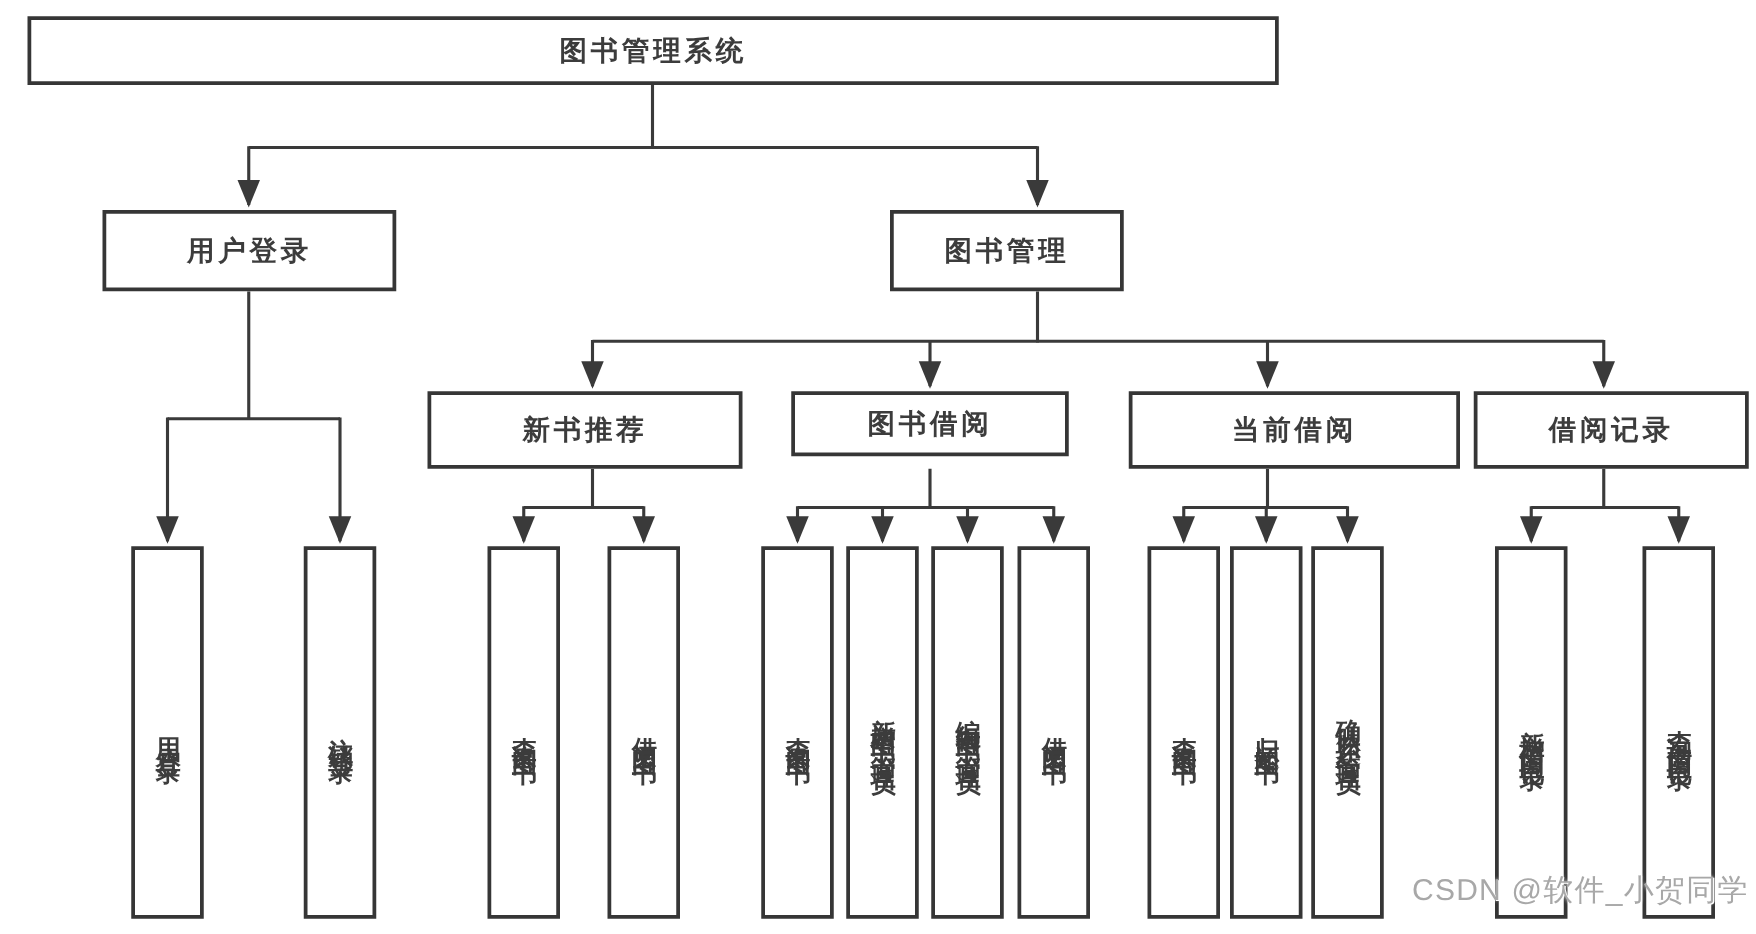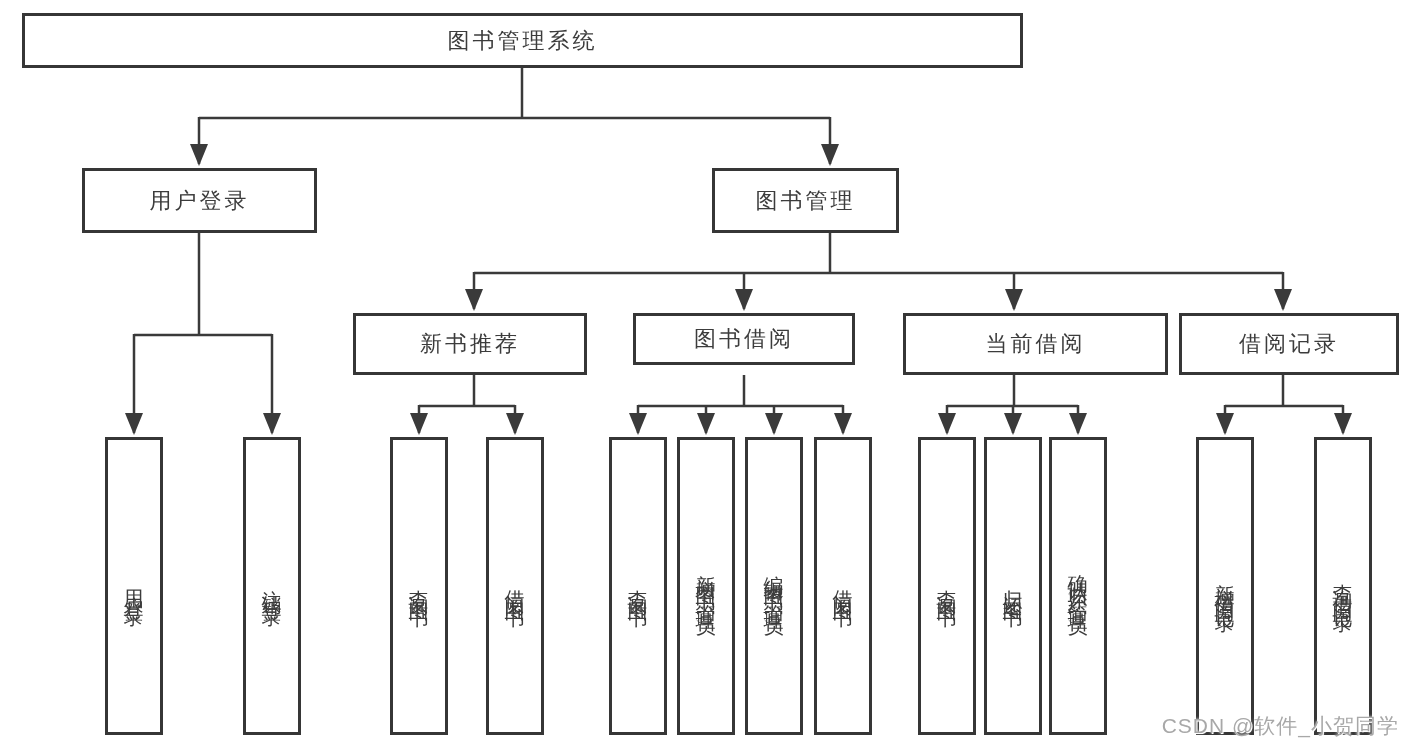--- a/index.html
+++ b/index.html
@@ -11,37 +11,37 @@
     overflow:hidden;
   }
   svg.wires{position:absolute;left:0;top:0;}
   .wires line{stroke:var(--line,#3a3a3a);stroke-width:2.5;}
   .wires .ar{marker-end:url(#ah);}
   .ahp{fill:var(--line,#3a3a3a);}
   .box{
     position:absolute;box-sizing:border-box;
     border:3px solid var(--border,#363636);
     background:#ffffff;
-    display:flex;align-items:center;justify-content:center;
+    display:flex;align-items:center;justify-content:center;font-weight:bold;
   }
   .lbl{
     color:var(--text,#3c3c3c);
     font-size:22px;letter-spacing:3px;
     white-space:nowrap;
   }
   .vtext{
     writing-mode:vertical-rl;
     text-orientation:mixed;
     font-size:20px;letter-spacing:6px;line-height:1.1;
     white-space:nowrap;
   }
   .watermark{
-    position:absolute;right:6px;top:712px;
+    position:absolute;right:6px;top:696px;
     color:var(--watermark,#a8a8a8);
-    font-size:21px;letter-spacing:1px;
+    font-size:24px;letter-spacing:1px;
     text-shadow:0 0 3px #ffffff,1px 1px 0 #ffffff;
     white-space:nowrap;
   }
 </style>
 </head>
 <body>
 
 <div class="stage">
 
   <svg class="wires" width="1405" height="747" viewBox="0 0 1405 747">
@@ -96,21 +96,21 @@
     <span class="lbl">图书管理系统</span>
   </div>
 
   <div class="box" style="left:82px;top:168px;width:235px;height:65px">
     <span class="lbl">用户登录</span>
   </div>
   <div class="box" style="left:712px;top:168px;width:187px;height:65px">
     <span class="lbl">图书管理</span>
   </div>
 
-  <div class="box" style="left:353px;top:313px;width:234px;height:62px">
+  <div class="box" style="left:342px;top:313px;width:252px;height:62px">
     <span class="lbl">新书推荐</span>
   </div>
   <div class="box" style="left:633px;top:313px;width:222px;height:52px">
     <span class="lbl">图书借阅</span>
   </div>
   <div class="box" style="left:903px;top:313px;width:265px;height:62px">
     <span class="lbl">当前借阅</span>
   </div>
   <div class="box" style="left:1179px;top:313px;width:220px;height:62px">
     <span class="lbl">借阅记录</span>

